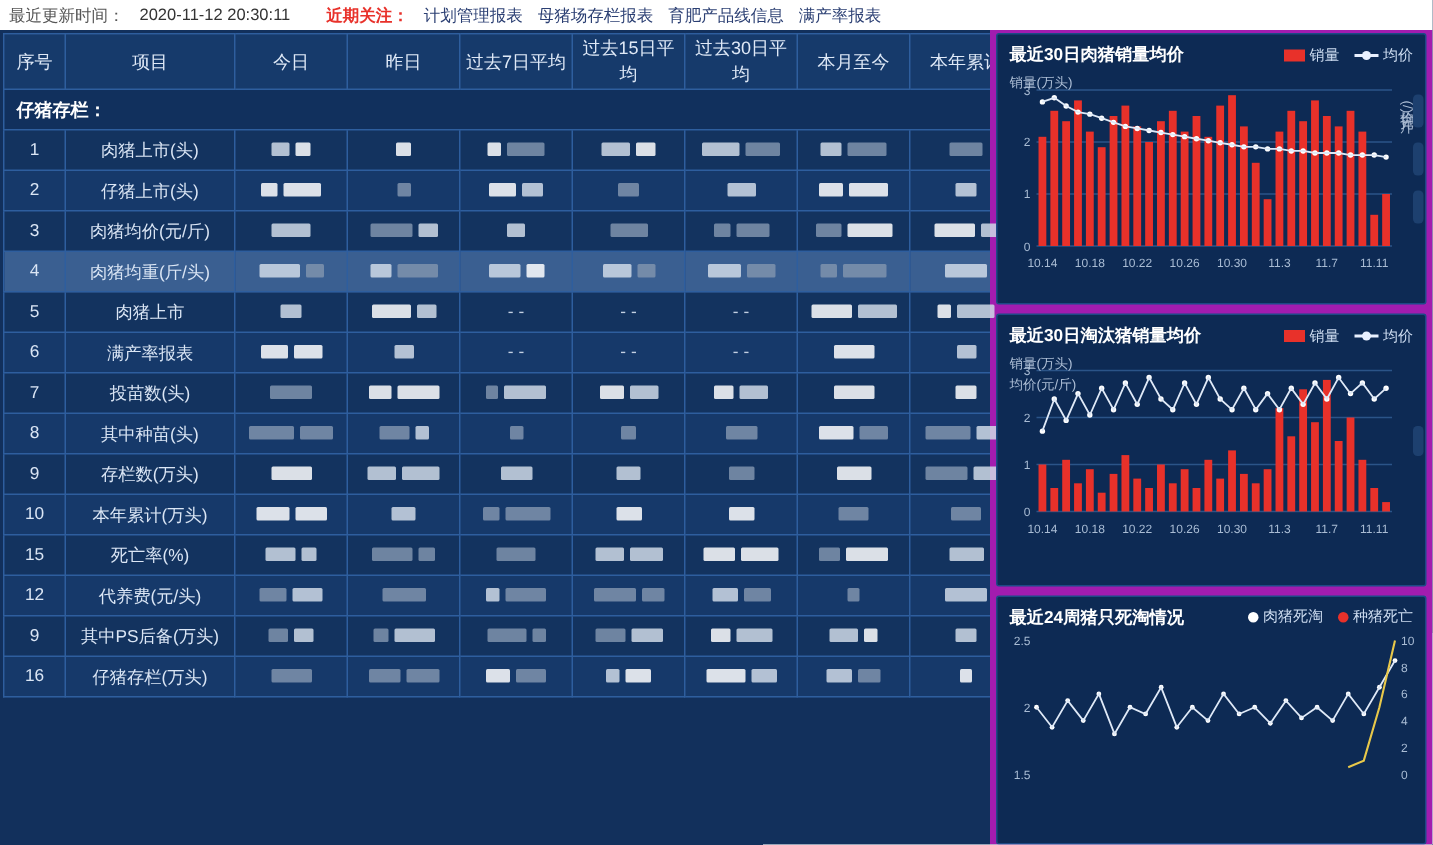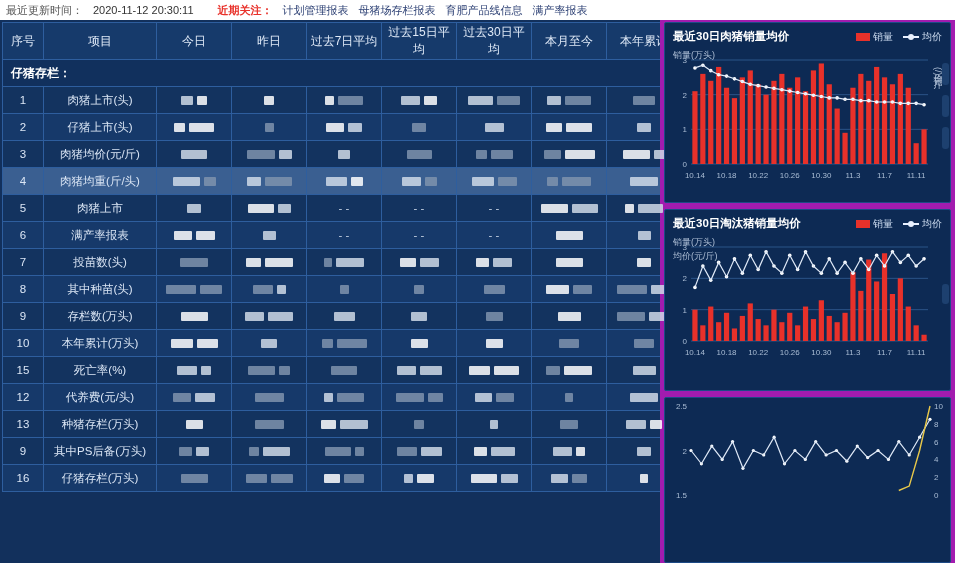--- a/index.html
+++ b/index.html
@@ -209,31 +209,20 @@
             <tr class="row alt">
               <td class="c-idx" style="">12</td>
               <td class="c-item" style="text-align: center;">代养费(元/头)</td>
               <td class="c-val" style="text-align: center;"><span class="blk d" style="width: 18px;"></span><span class="blk" style="width: 20px;"></span></td>
               <td class="c-val" style="text-align: center;"><span class="blk d" style="width: 29px;"></span></td>
               <td class="c-val2" style="text-align: center;"><span class="blk" style="width: 9px;"></span><span class="blk d" style="width: 27px;"></span></td>
               <td class="c-val2" style="text-align: center;"><span class="blk d" style="width: 28px;"></span><span class="blk d" style="width: 15px;"></span></td>
               <td class="c-val2" style="text-align: center;"><span class="blk" style="width: 17px;"></span><span class="blk d" style="width: 18px;"></span></td>
               <td class="c-val" style="text-align: center;"><span class="blk d" style="width: 8px;"></span></td>
               <td class="c-val" style="text-align: center;"><span class="blk" style="width: 28px;"></span></td>
-            </tr>
-            <tr class="row">
-              <td class="c-idx" style="text-align: center;">13</td>
-              <td class="c-item" style="text-align: center;">种猪存栏(万头)</td>
-              <td class="c-val" style="text-align: center;"><span class="blk w" style="width: 17px;"></span></td>
-              <td class="c-val" style="text-align: center;"><span class="blk d" style="width: 29px;"></span></td>
-              <td class="c-val2" style="text-align: center;"><span class="blk w" style="width: 15px;"></span><span class="blk" style="width: 28px;"></span></td>
-              <td class="c-val2" style="text-align: center;"><span class="blk d" style="width: 10px;"></span></td>
-              <td class="c-val2" style="text-align: center;"><span class="blk" style="width: 8px;"></span></td>
-              <td class="c-val" style="text-align: center;"><span class="blk d" style="width: 18px;"></span></td>
-              <td class="c-val" style="text-align: center;"><span class="blk" style="width: 20px;"></span><span class="blk w" style="width: 12px;"></span></td>
             </tr>
             <tr class="row">
               <td class="c-idx" style="text-align: center;">9</td>
               <td class="c-item" style="text-align: center;">其中PS后备(万头)</td>
               <td class="c-val" style="text-align: center;"><span class="blk d" style="width: 13px;"></span><span class="blk" style="width: 13px;"></span></td>
               <td class="c-val" style="text-align: center;"><span class="blk d" style="width: 10px;"></span><span class="blk" style="width: 27px;"></span></td>
               <td class="c-val2" style="text-align: center;"><span class="blk d" style="width: 26px;"></span><span class="blk d" style="width: 9px;"></span></td>
               <td class="c-val2" style="text-align: center;"><span class="blk d" style="width: 20px;"></span><span class="blk" style="width: 21px;"></span></td>
               <td class="c-val2" style="text-align: center;"><span class="blk w" style="width: 13px;"></span><span class="blk" style="width: 24px;"></span></td>
               <td class="c-val" style="text-align: center;"><span class="blk" style="width: 19px;"></span><span class="blk w" style="width: 9px;"></span></td>
@@ -452,20 +441,33 @@
             <text x="187.95" y="124" fill="#a9bcd4" font-size="8" text-anchor="middle">11.3</text>
             <text x="219.55" y="124" fill="#a9bcd4" font-size="8" text-anchor="middle">11.7</text>
             <text x="251.15" y="124" fill="#a9bcd4" font-size="8" text-anchor="middle">11.11</text>
           </svg>
         <div class="scrollcol">
           <div class="sb" style="top:74px;height:20px;"></div>
         </div>
       </div>
 
       <div class="card c3">
+        <div class="card-head">
+          <span class="card-title">最近24周猪只死淘情况</span>
+          <span class="legend">
+            <span class="lg">
+                <i class="dotg" style="background:#ffffff"></i>
+                <span>肉猪死淘</span>
+              </span>
+            <span class="lg">
+                <i class="dotg" style="background:#e8312a"></i>
+                <span>种猪死亡</span>
+              </span>
+          </span>
+        </div>
         <svg class="chart-svg" id="svg3" width="287" height="105">
             <text x="22" y="100" fill="#a9bcd4" font-size="8" text-anchor="end">1.5</text>
             <text x="22" y="55.5" fill="#a9bcd4" font-size="8" text-anchor="end">2</text>
             <text x="22" y="11" fill="#a9bcd4" font-size="8" text-anchor="end">2.5</text>
             <text x="269" y="100" fill="#a9bcd4" font-size="8" text-anchor="start">0</text>
             <text x="269" y="82.2" fill="#a9bcd4" font-size="8" text-anchor="start">2</text>
             <text x="269" y="64.4" fill="#a9bcd4" font-size="8" text-anchor="start">4</text>
             <text x="269" y="46.6" fill="#a9bcd4" font-size="8" text-anchor="start">6</text>
             <text x="269" y="28.799999999999997" fill="#a9bcd4" font-size="8" text-anchor="start">8</text>
             <text x="269" y="11" fill="#a9bcd4" font-size="8" text-anchor="start">10</text>

